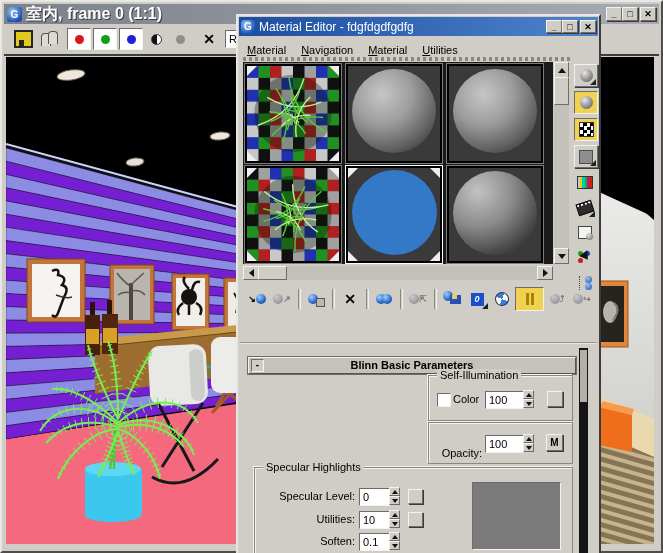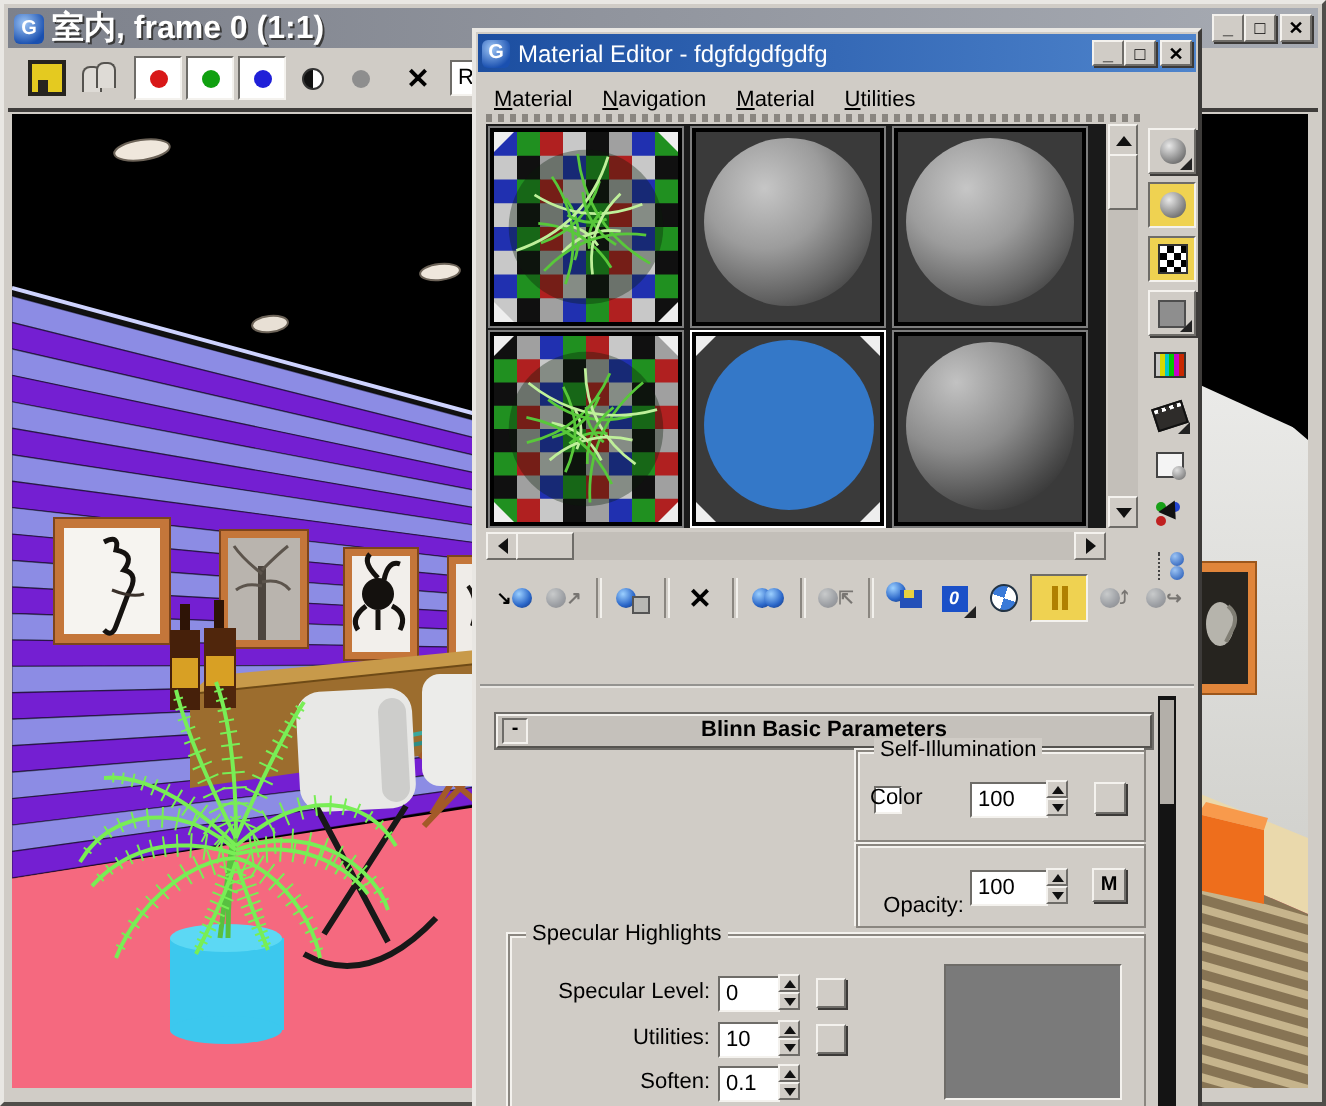--- a/index.html
+++ b/index.html
@@ -776,21 +776,21 @@
 
       <div class="rollhdr">
         <span class="minusbox">-</span>
         <span>Blinn Basic Parameters</span>
       </div>
 
 
       <div class="grp" style="left:188px;top:31px;width:143px;height:44px">
         <span class="legend">Self-Illumination</span>
         <span class="chk" style="left:8px;top:17px"></span>
-        <span class="lbl" style="left:6px;top:17px;text-align:center">Color</span>
+        <span class="lbl" style="left:24px;top:17px;text-align:center">Color</span>
         <input class="field" style="left: 56px; top: 15px;" value="100">
         <span class="spin" style="left:94px;top:14px">
           <span class="u raised2">
               <i class="tri-u"></i>
             </span>
           <span class="d raised2">
               <i class="tri-d"></i>
             </span>
         </span>
         <span class="mapbtn raised" style="left:118px;top:15px;width:14px;height:14px"></span>

